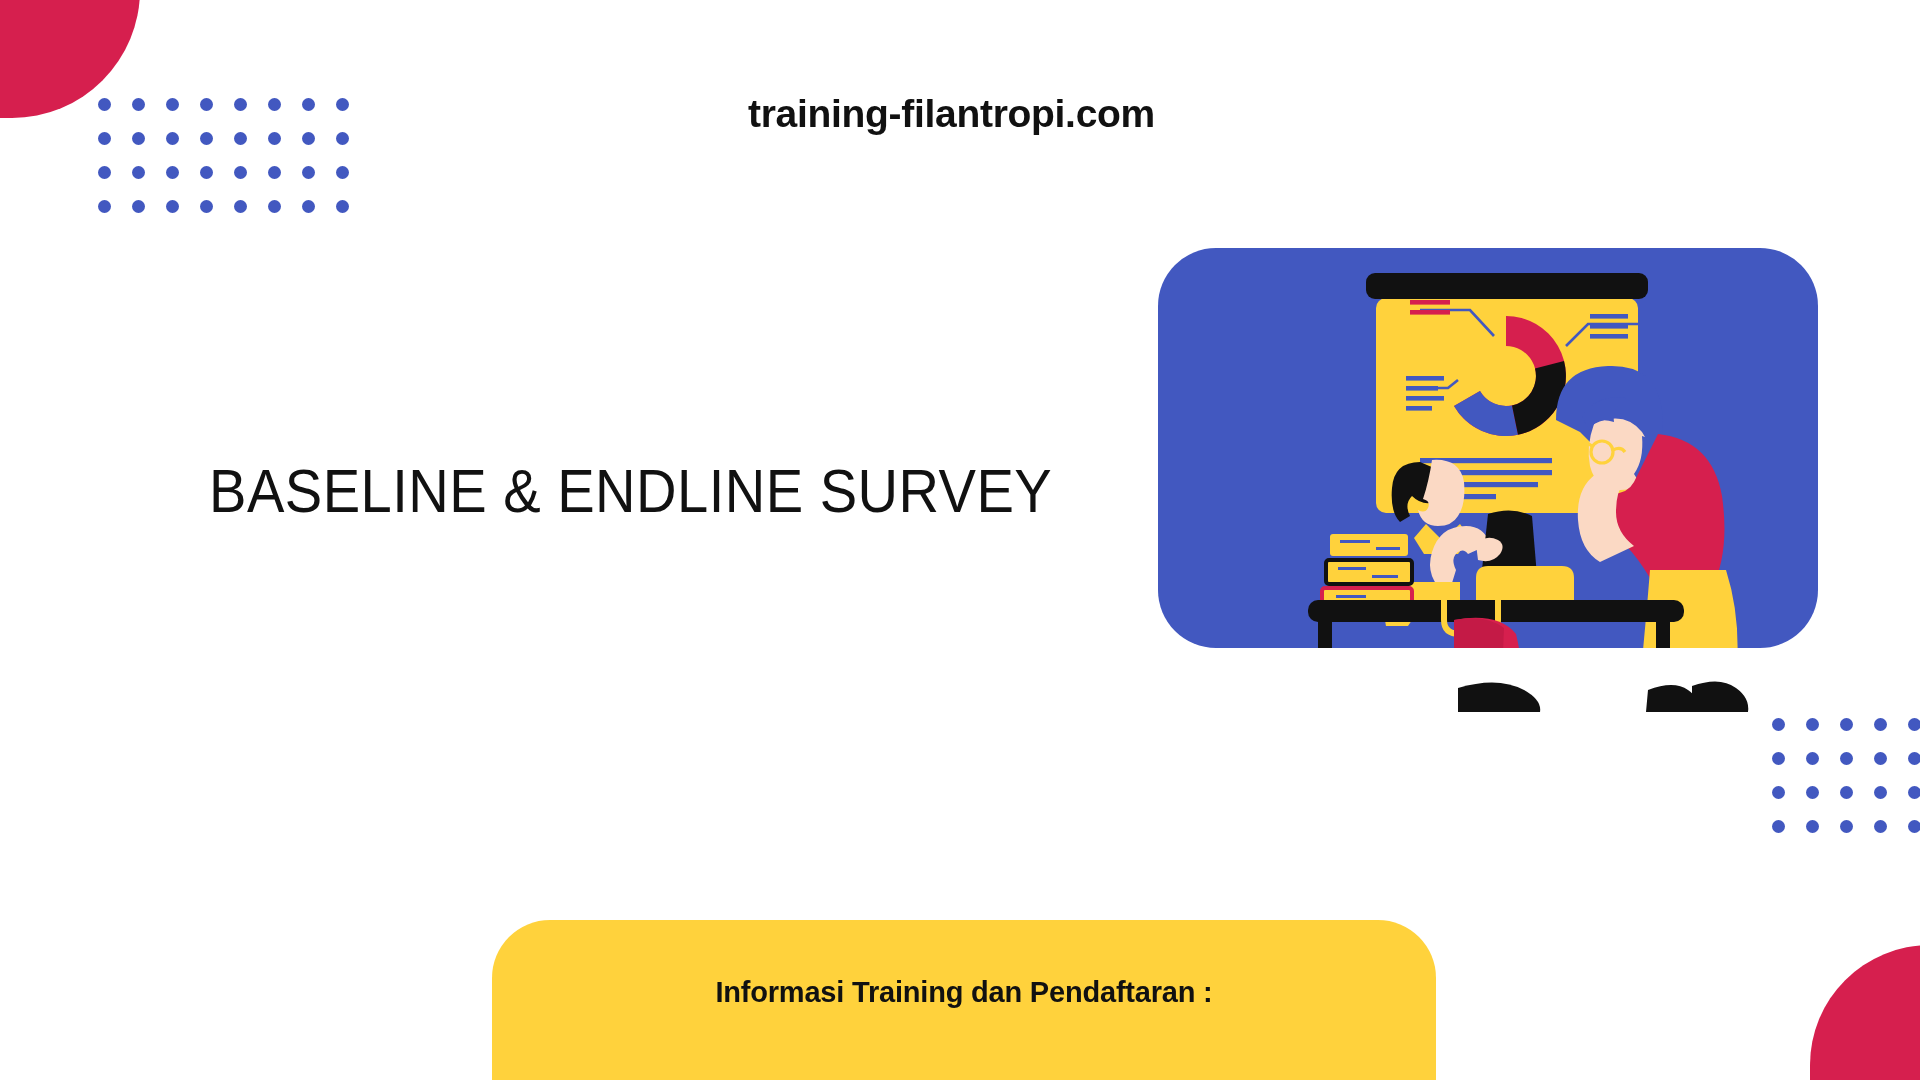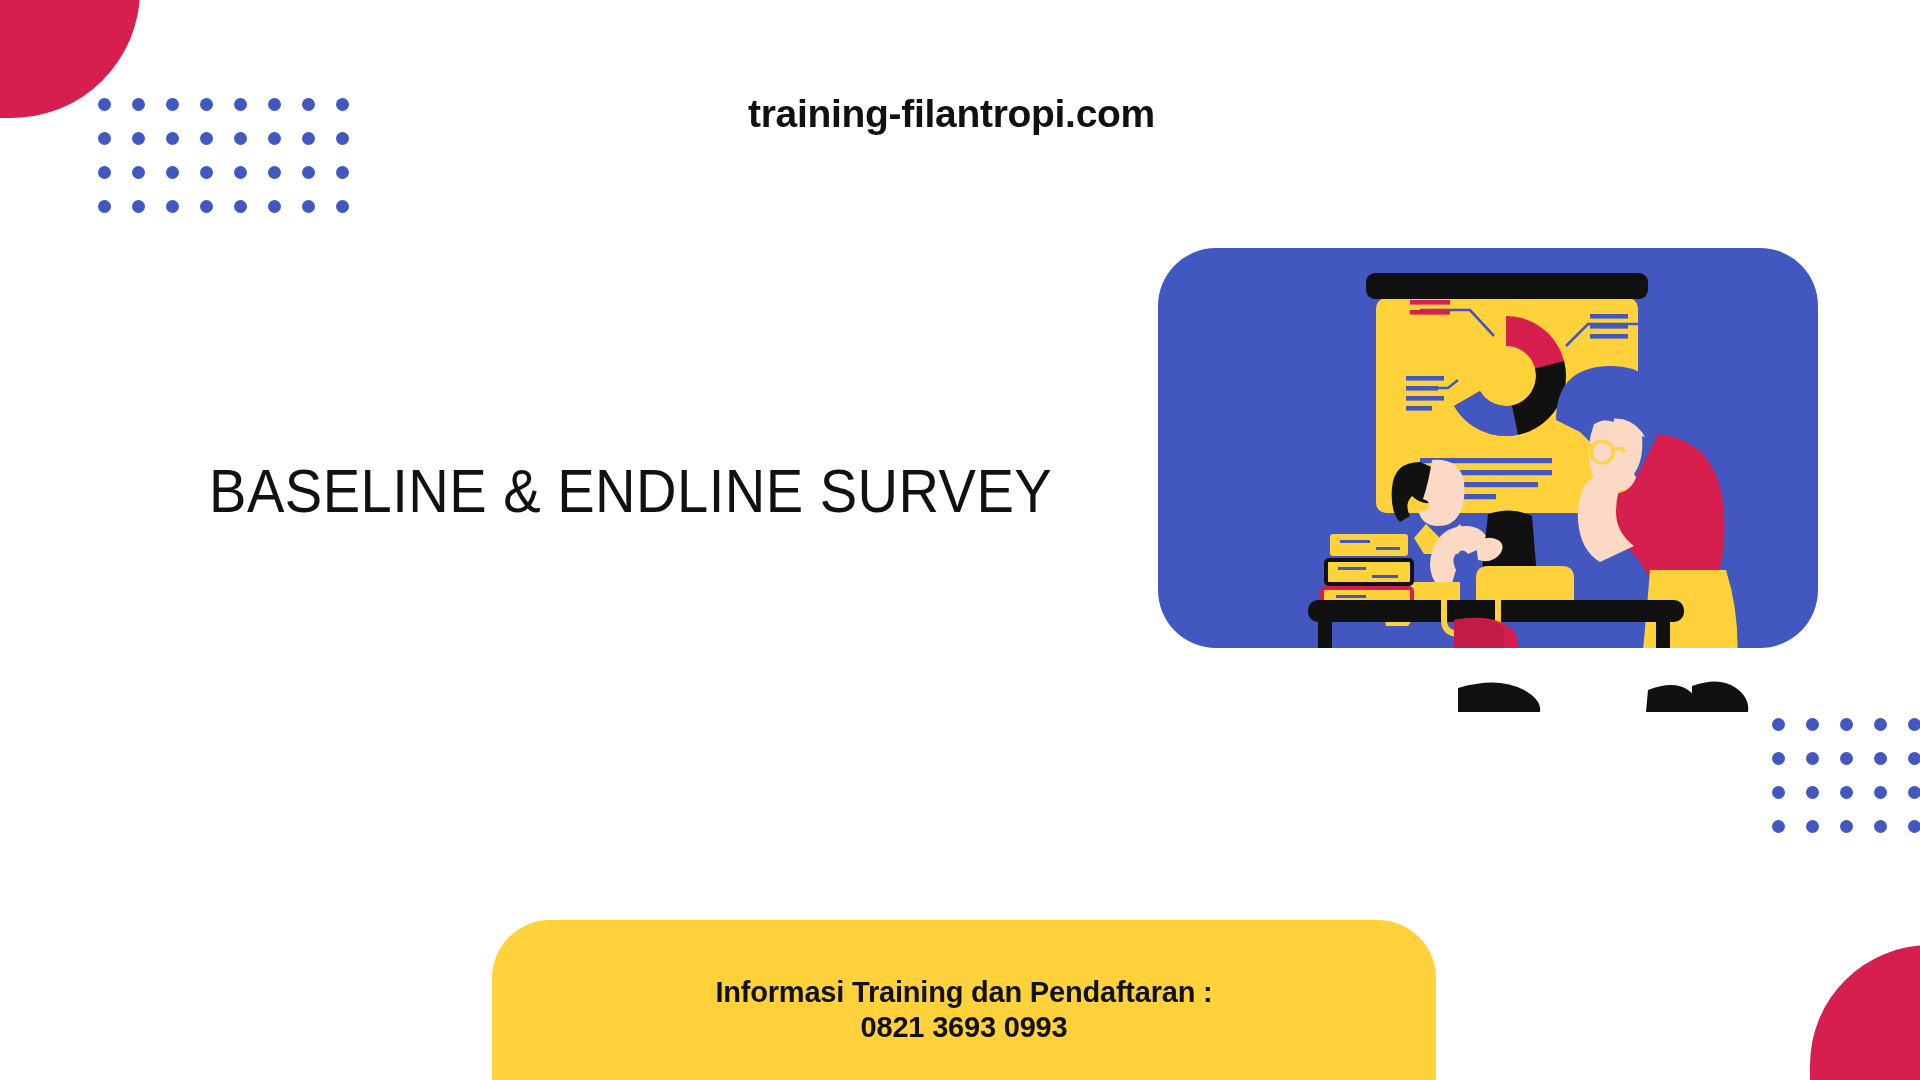--- a/index.html
+++ b/index.html
@@ -320,16 +320,15 @@
       <g>
         <path d="M300 440 q40 -12 66 2 q18 10 16 22 h-82 z" fill="#111111"></path>
         <path d="M490 442 q26 -10 40 0 q12 8 10 22 h-52 z" fill="#111111"></path>
         <path d="M534 438 q28 -10 44 2 q14 10 12 24 h-56 z" fill="#111111"></path>
       </g>
     </svg>
   </div>
 
   <div class="cta-box">
     <div class="cta-line">Informasi Training dan Pendaftaran :</div>
-    <div class="cta-line">0821 3693 0993</div>
   </div>
 
 </div>
 
 </body></html>

